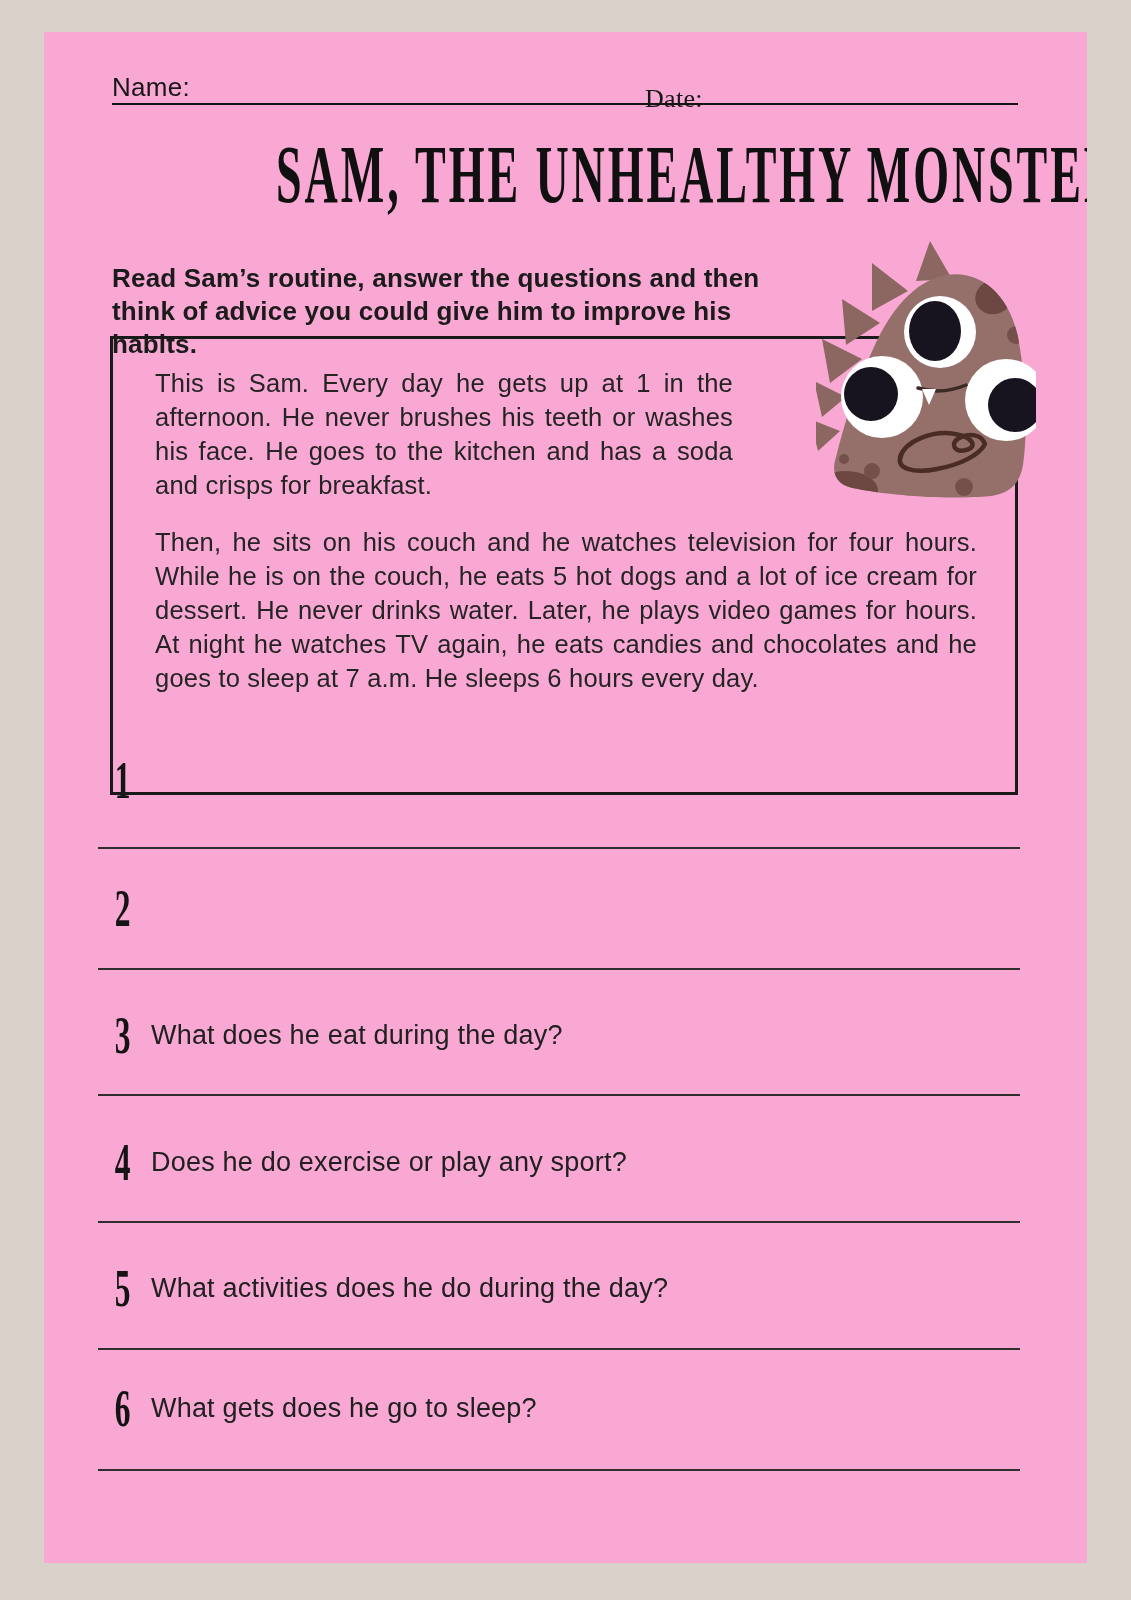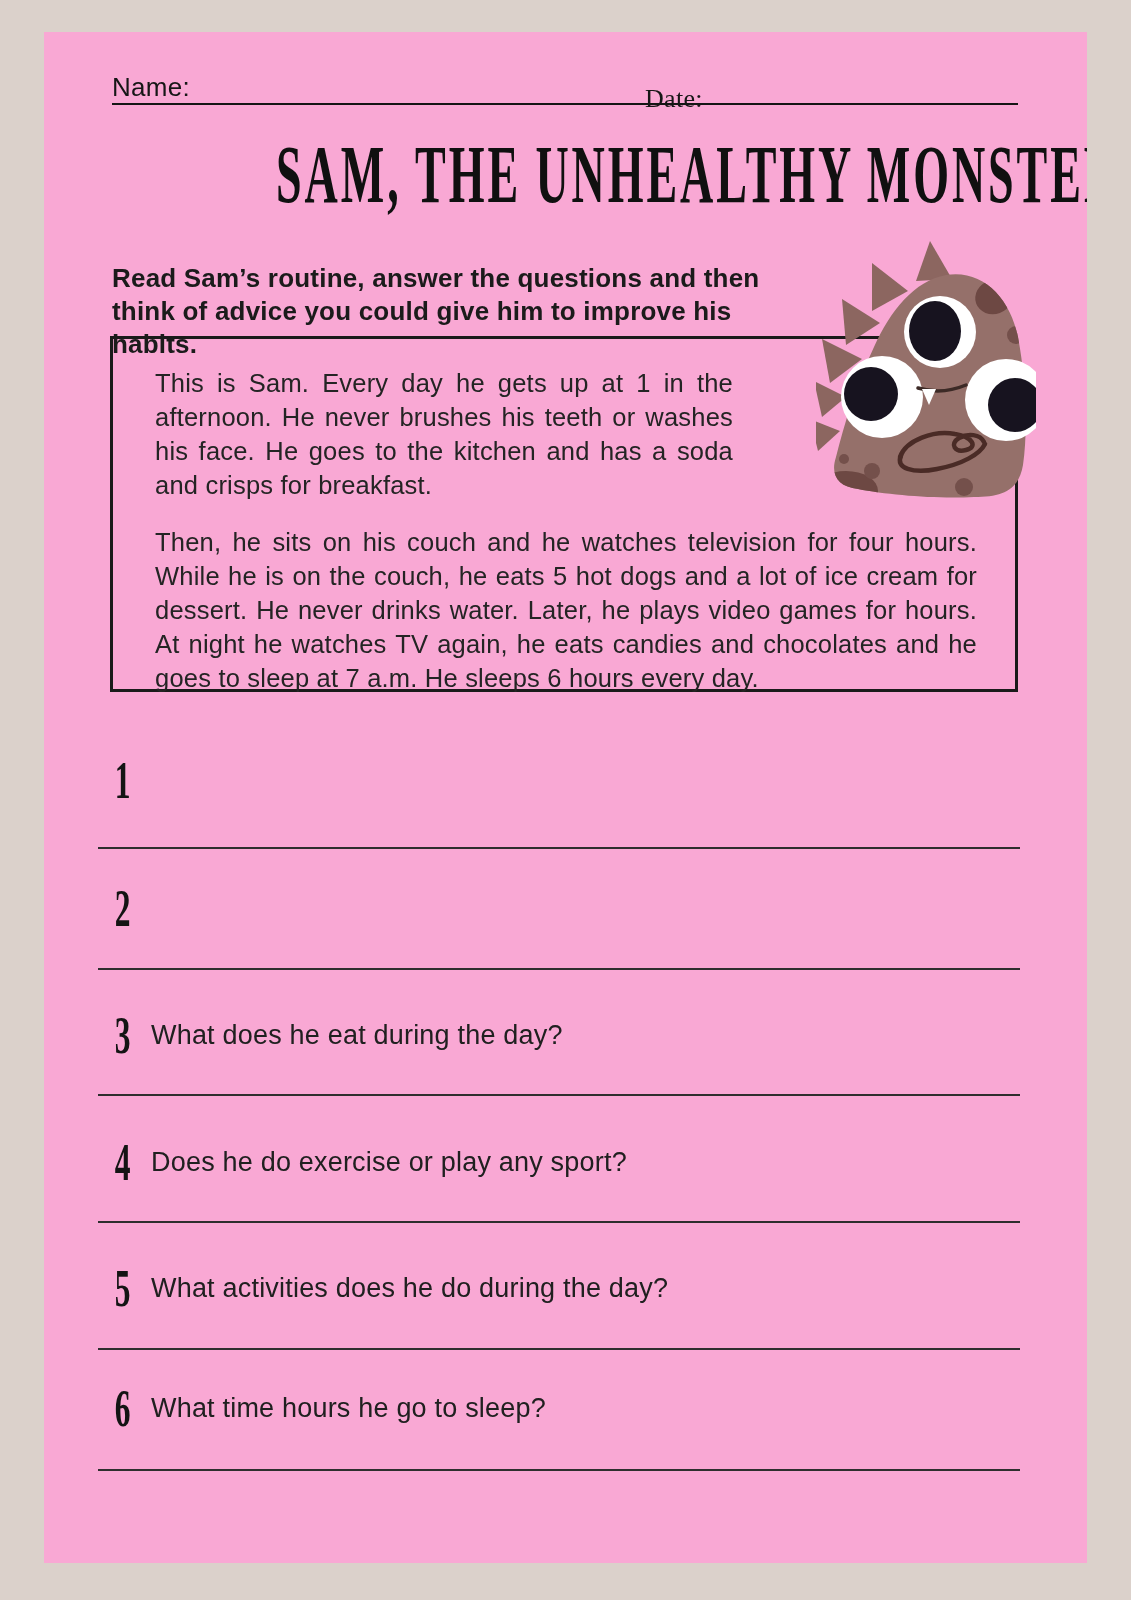--- a/index.html
+++ b/index.html
@@ -31,21 +31,21 @@
     transform:scale(0.72, 1.30); transform-origin:center;
   }
   
   .instructions {
     position:absolute; left:68px; top:204px; width:670px;
     font-size:26px; font-weight:700; line-height:33px; color:#1b1b1b;
     letter-spacing:.2px;
   }
   
   .passage-box {
-    position:absolute; left:66px; top:304px; width:908px; height:356px;
+    position:absolute; left:66px; top:304px; width:908px; height:459px;
     border:3px solid #1a1a1a; box-sizing:border-box;
     padding:27px 38px 24px 42px; z-index:1;
   }
   .para {
     margin:0; font-size:25.5px; line-height:34px; color:#242424;
     text-align:justify; letter-spacing:.2px;
   }
   .para1 { width:578px; margin-bottom:23px; }
   .para2 { width:100%; }
   
@@ -163,18 +163,18 @@
     <div class="a-line l4"></div>
 
     <div class="q-row q5">
       <span class="q-num">5</span>
       <span class="q-text">What activities does he do during the day?</span>
     </div>
     <div class="a-line l5"></div>
 
     <div class="q-row q6">
       <span class="q-num">6</span>
-      <span class="q-text">What time hours he go to sleep?</span>
+      <span class="q-text">What gets does he go to sleep?</span>
     </div>
     <div class="a-line l6"></div>
 
   </div>
 </div>
 
 </body></html>

